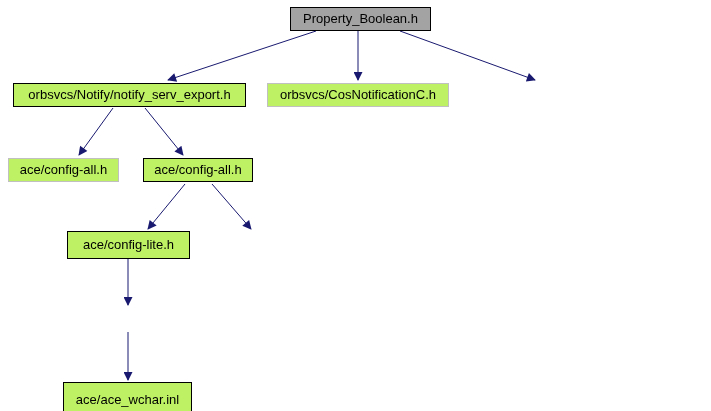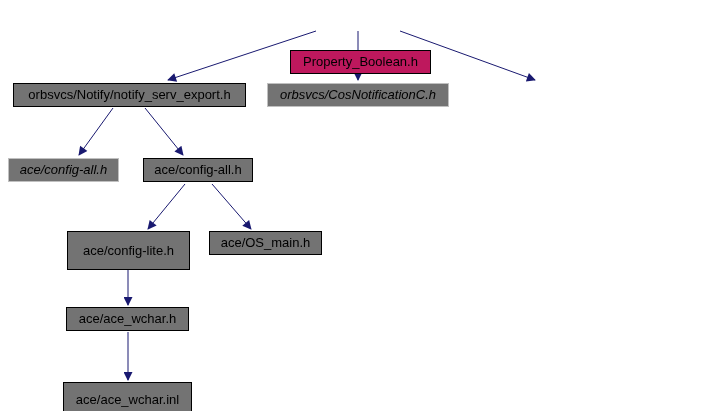--- a/index.html
+++ b/index.html
@@ -20,39 +20,37 @@
     left: 0;
     top: 0;
     width: 711px;
     height: 411px;
     pointer-events: none;
   }
   .node {
     position: absolute;
     box-sizing: border-box;
     border: 1px solid #000000;
-    background: #737373;
+    background: #bef264;
     color: #000000;
     font-size: 13px;
     line-height: 22px;
     text-align: center;
     white-space: nowrap;
     display: flex;
     align-items: center;
     justify-content: center;
     cursor: pointer;
   }
   .node.root {
-    background: #be185d;
-    margin-top: 43px;
+    background: #a3a3a3;
   }
   .node.grayed {
     border-color: #c0c0c0;
     cursor: default;
-    font-style: italic;
   }
 </style>
 </head>
 <body>
 
 <div id="graph">
 
   <svg id="edges" width="711" height="411" viewBox="0 0 711 411" xmlns="http://www.w3.org/2000/svg">
     <defs>
       <marker id="arrow" viewBox="0 0 10 10" refX="9" refY="5" markerWidth="12" markerHeight="9" orient="auto">
@@ -74,21 +72,19 @@
 
   <div class="node" style="left:13px; top:83px; width:233px; height:24px;">orbsvcs/Notify/notify_serv_export.h</div>
 
   <div class="node grayed" style="left:267px; top:83px; width:182px; height:24px;">orbsvcs/CosNotificationC.h</div>
 
 
   <div class="node grayed" style="left:8px; top:158px; width:111px; height:24px;">ace/config-all.h</div>
 
   <div class="node" style="left:143px; top:158px; width:110px; height:24px;">ace/config-all.h</div>
 
-  <div class="node" style="left:67px; top:231px; width:123px; height:39px;">ace/config-lite.h</div>
+  <div class="node" style="left:67px; top:231px; width:123px; height:28px;">ace/config-lite.h</div>
 
-  <div class="node" style="left:209px; top:231px; width:113px; height:24px;">ace/OS_main.h</div>
 
-  <div class="node" style="left:66px; top:307px; width:123px; height:24px;">ace/ace_wchar.h</div>
 
   <div class="node" style="left:63px; top:382px; width:129px; height:36px;">ace/ace_wchar.inl</div>
 
 </div>
 
 </body></html>

